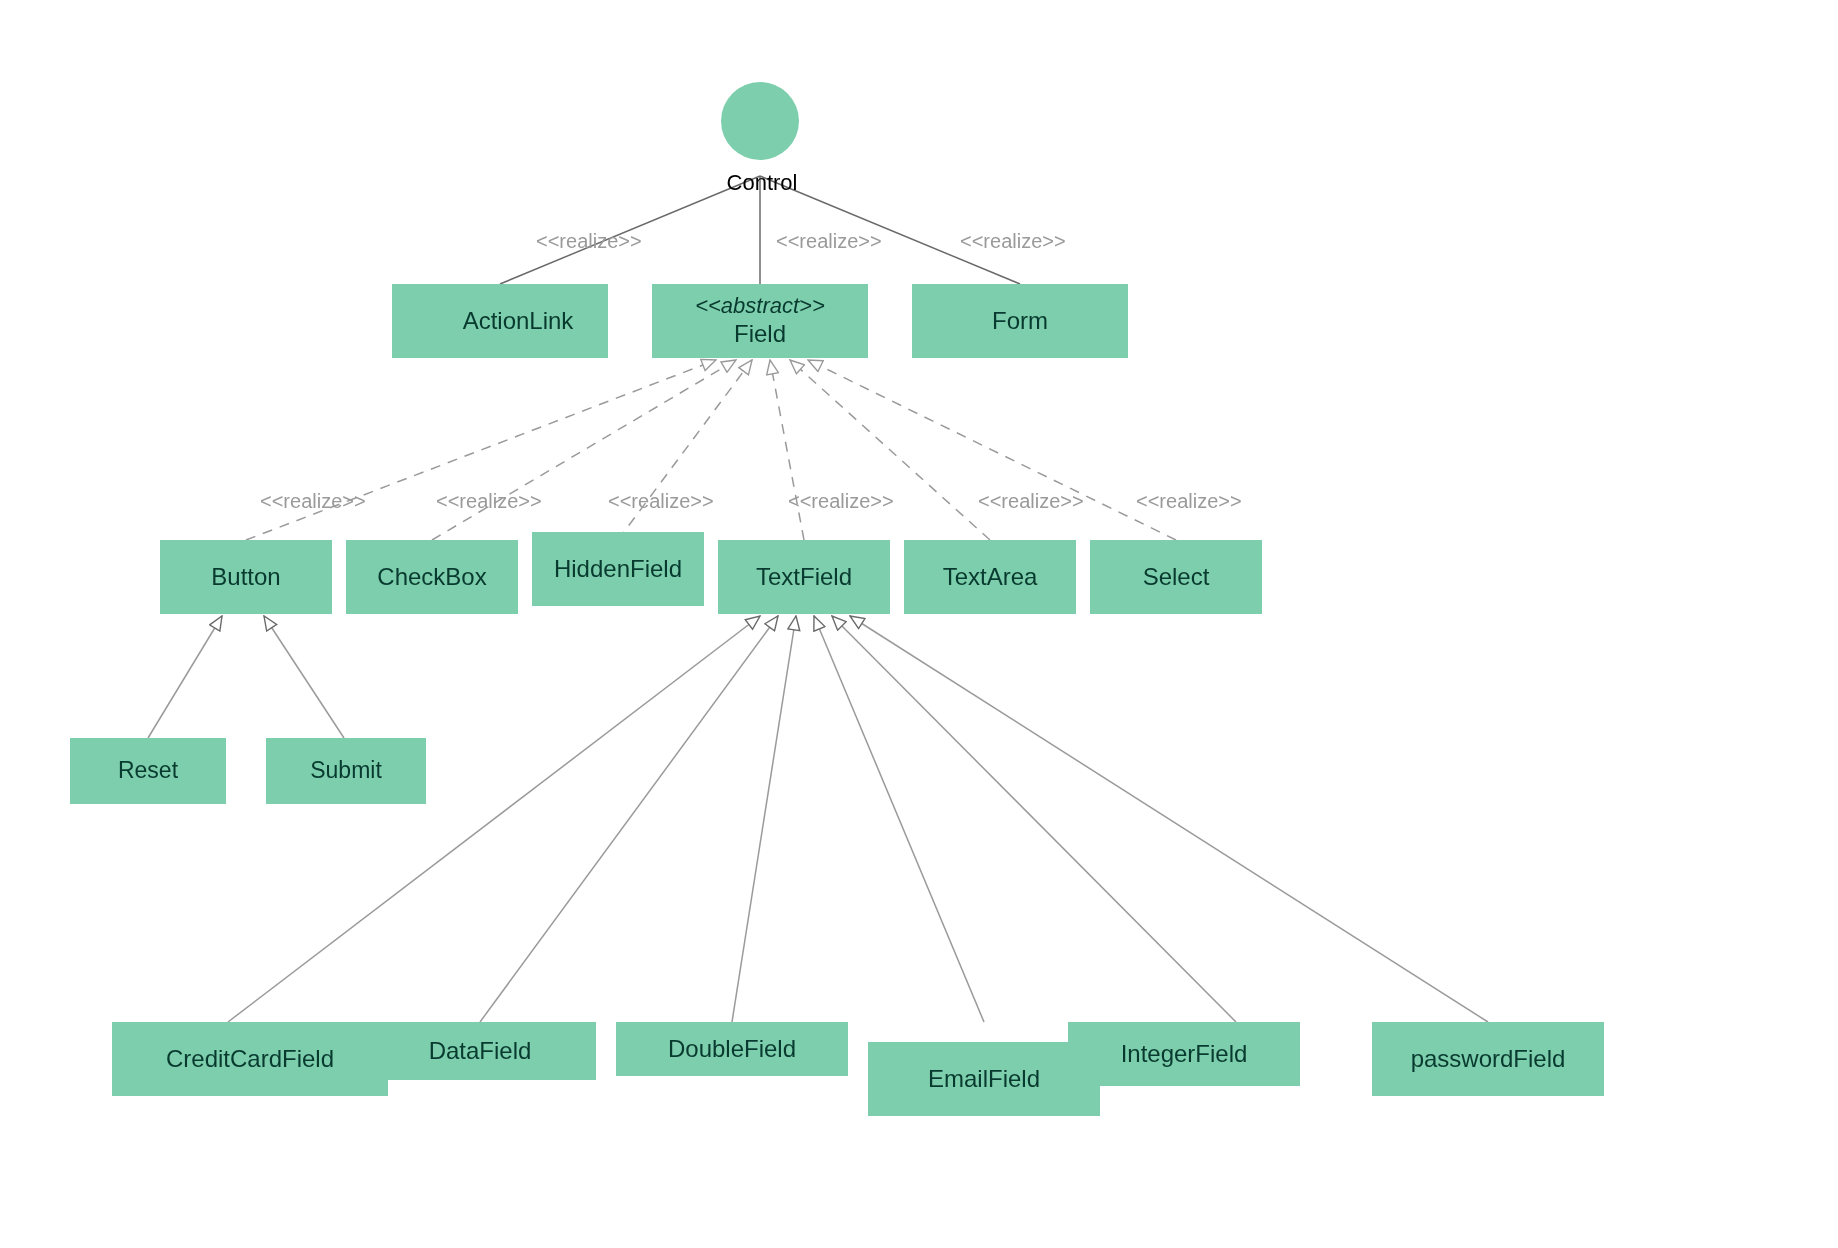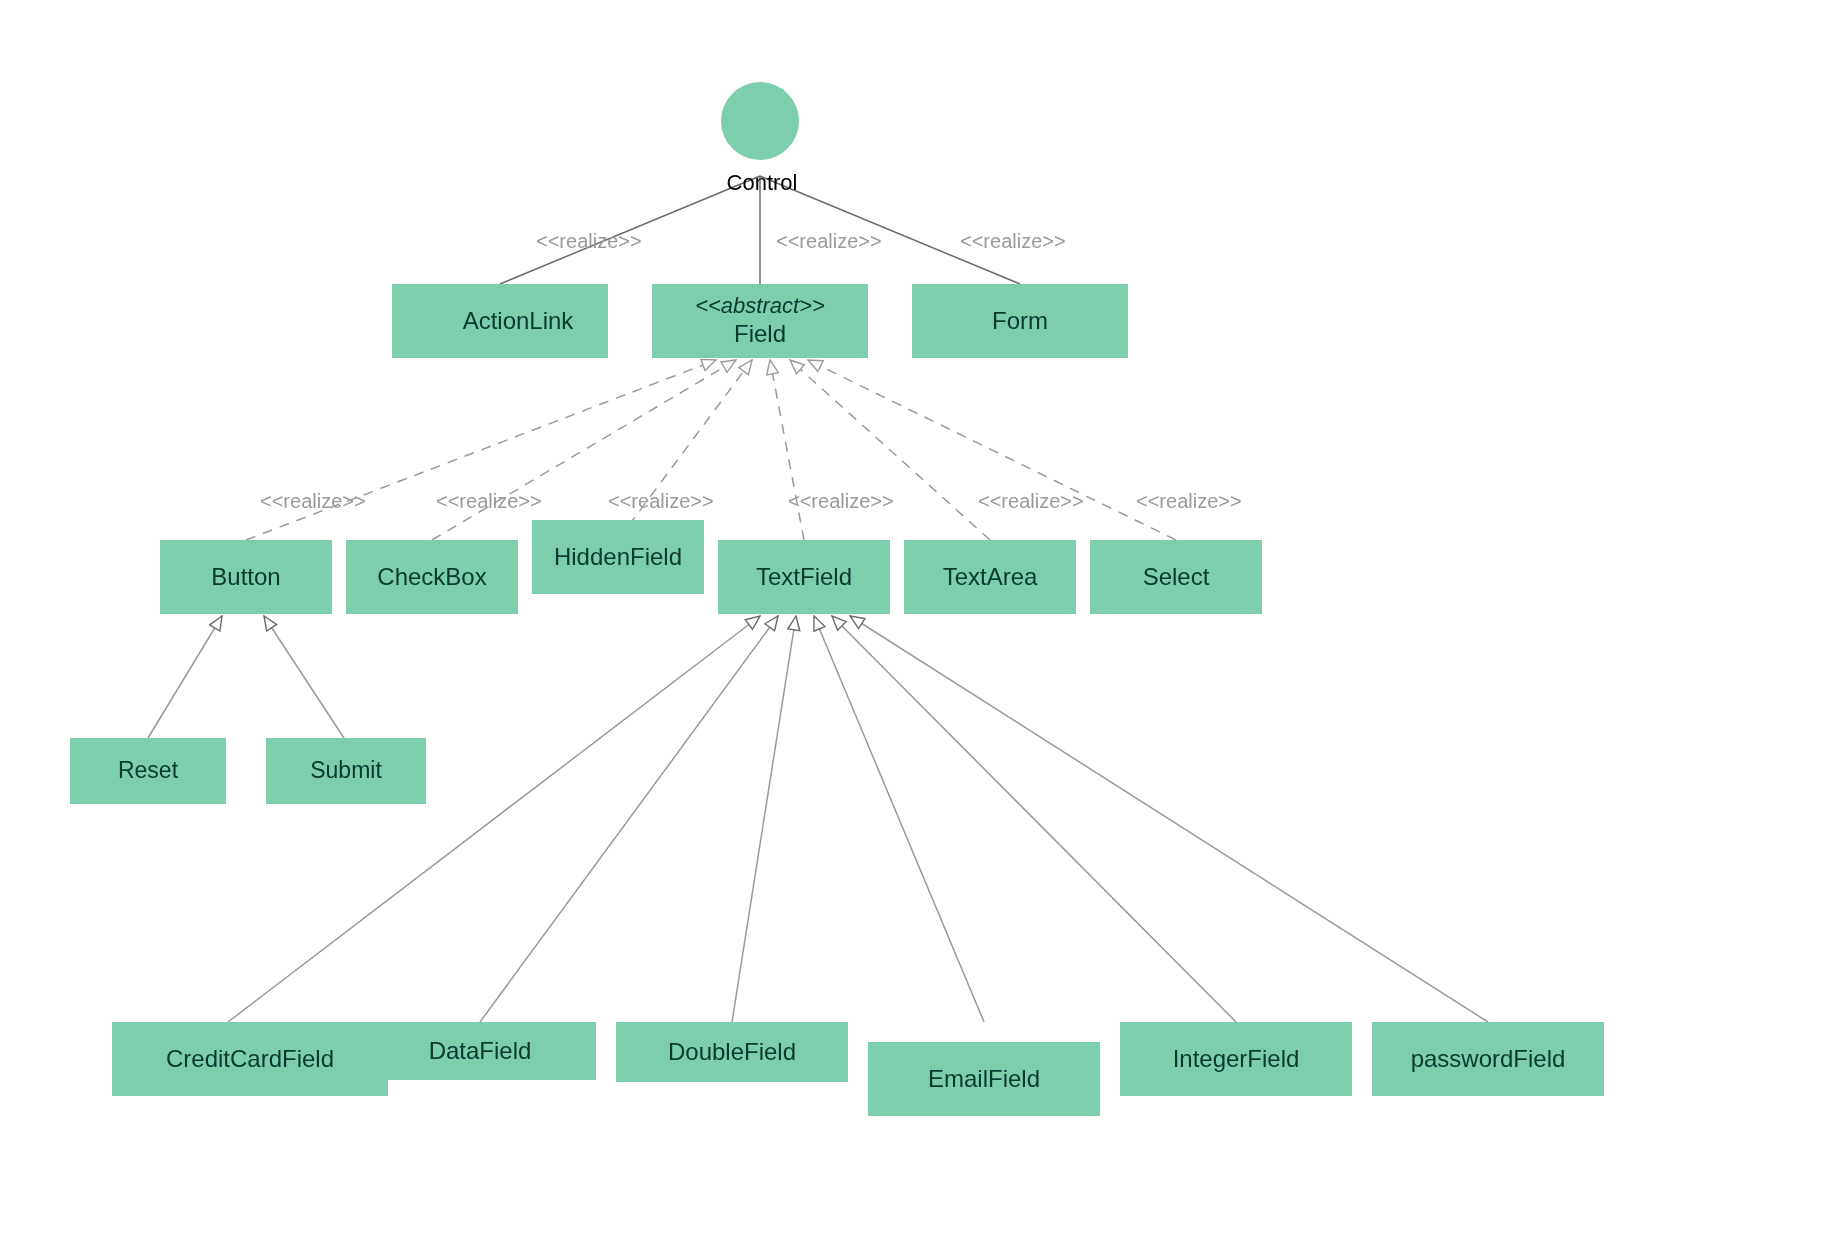--- a/index.html
+++ b/index.html
@@ -122,21 +122,21 @@
 <div class="edge-label" style="left:788px; top:490px;">&lt;&lt;realize&gt;&gt;</div>
 <div class="edge-label" style="left:978px; top:490px;">&lt;&lt;realize&gt;&gt;</div>
 <div class="edge-label" style="left:1136px; top:490px;">&lt;&lt;realize&gt;&gt;</div>
 
 <div class="node" style="left:160px; top:540px; width:172px; height:74px;">
   <span>Button</span>
 </div>
 <div class="node" style="left:346px; top:540px; width:172px; height:74px;">
   <span>CheckBox</span>
 </div>
-<div class="node" style="left:532px; top:520px; width:172px; height:74px;">
+<div class="node" style="left:532px; top:532px; width:172px; height:74px;">
   <span>HiddenField</span>
 </div>
 <div class="node" style="left:718px; top:540px; width:172px; height:74px;">
   <span>TextField</span>
 </div>
 <div class="node" style="left:904px; top:540px; width:172px; height:74px;text-align:center;">
   <span>TextArea</span>
 </div>
 <div class="node" style="left:1090px; top:540px; width:172px; height:74px;">
   <span>Select</span>
@@ -148,24 +148,24 @@
 <div class="node small" style="left:266px; top:738px; width:160px; height:66px;">
   <span>Submit</span>
 </div>
 
 <div class="node" style="left:112px; top:1022px; width:276px; height:74px;">
   <span>CreditCardField</span>
 </div>
 <div class="node" style="left:364px; top:1022px; width:232px; height:58px;">
   <span>DataField</span>
 </div>
-<div class="node" style="left:616px; top:1022px; width:232px; height:60px;">
+<div class="node" style="left:616px; top:1022px; width:232px; height:54px;">
   <span>DoubleField</span>
 </div>
 <div class="node" style="left:868px; top:1022px; width:232px; height:74px;margin-top:20px;">
   <span>EmailField</span>
 </div>
-<div class="node" style="left:1120px; top:1022px; width:232px; height:74px;">
+<div class="node" style="left:1068px; top:1022px; width:232px; height:64px;">
   <span>IntegerField</span>
 </div>
 <div class="node" style="left:1372px; top:1022px; width:232px; height:74px;">
   <span>passwordField</span>
 </div>
 
 </body></html>

